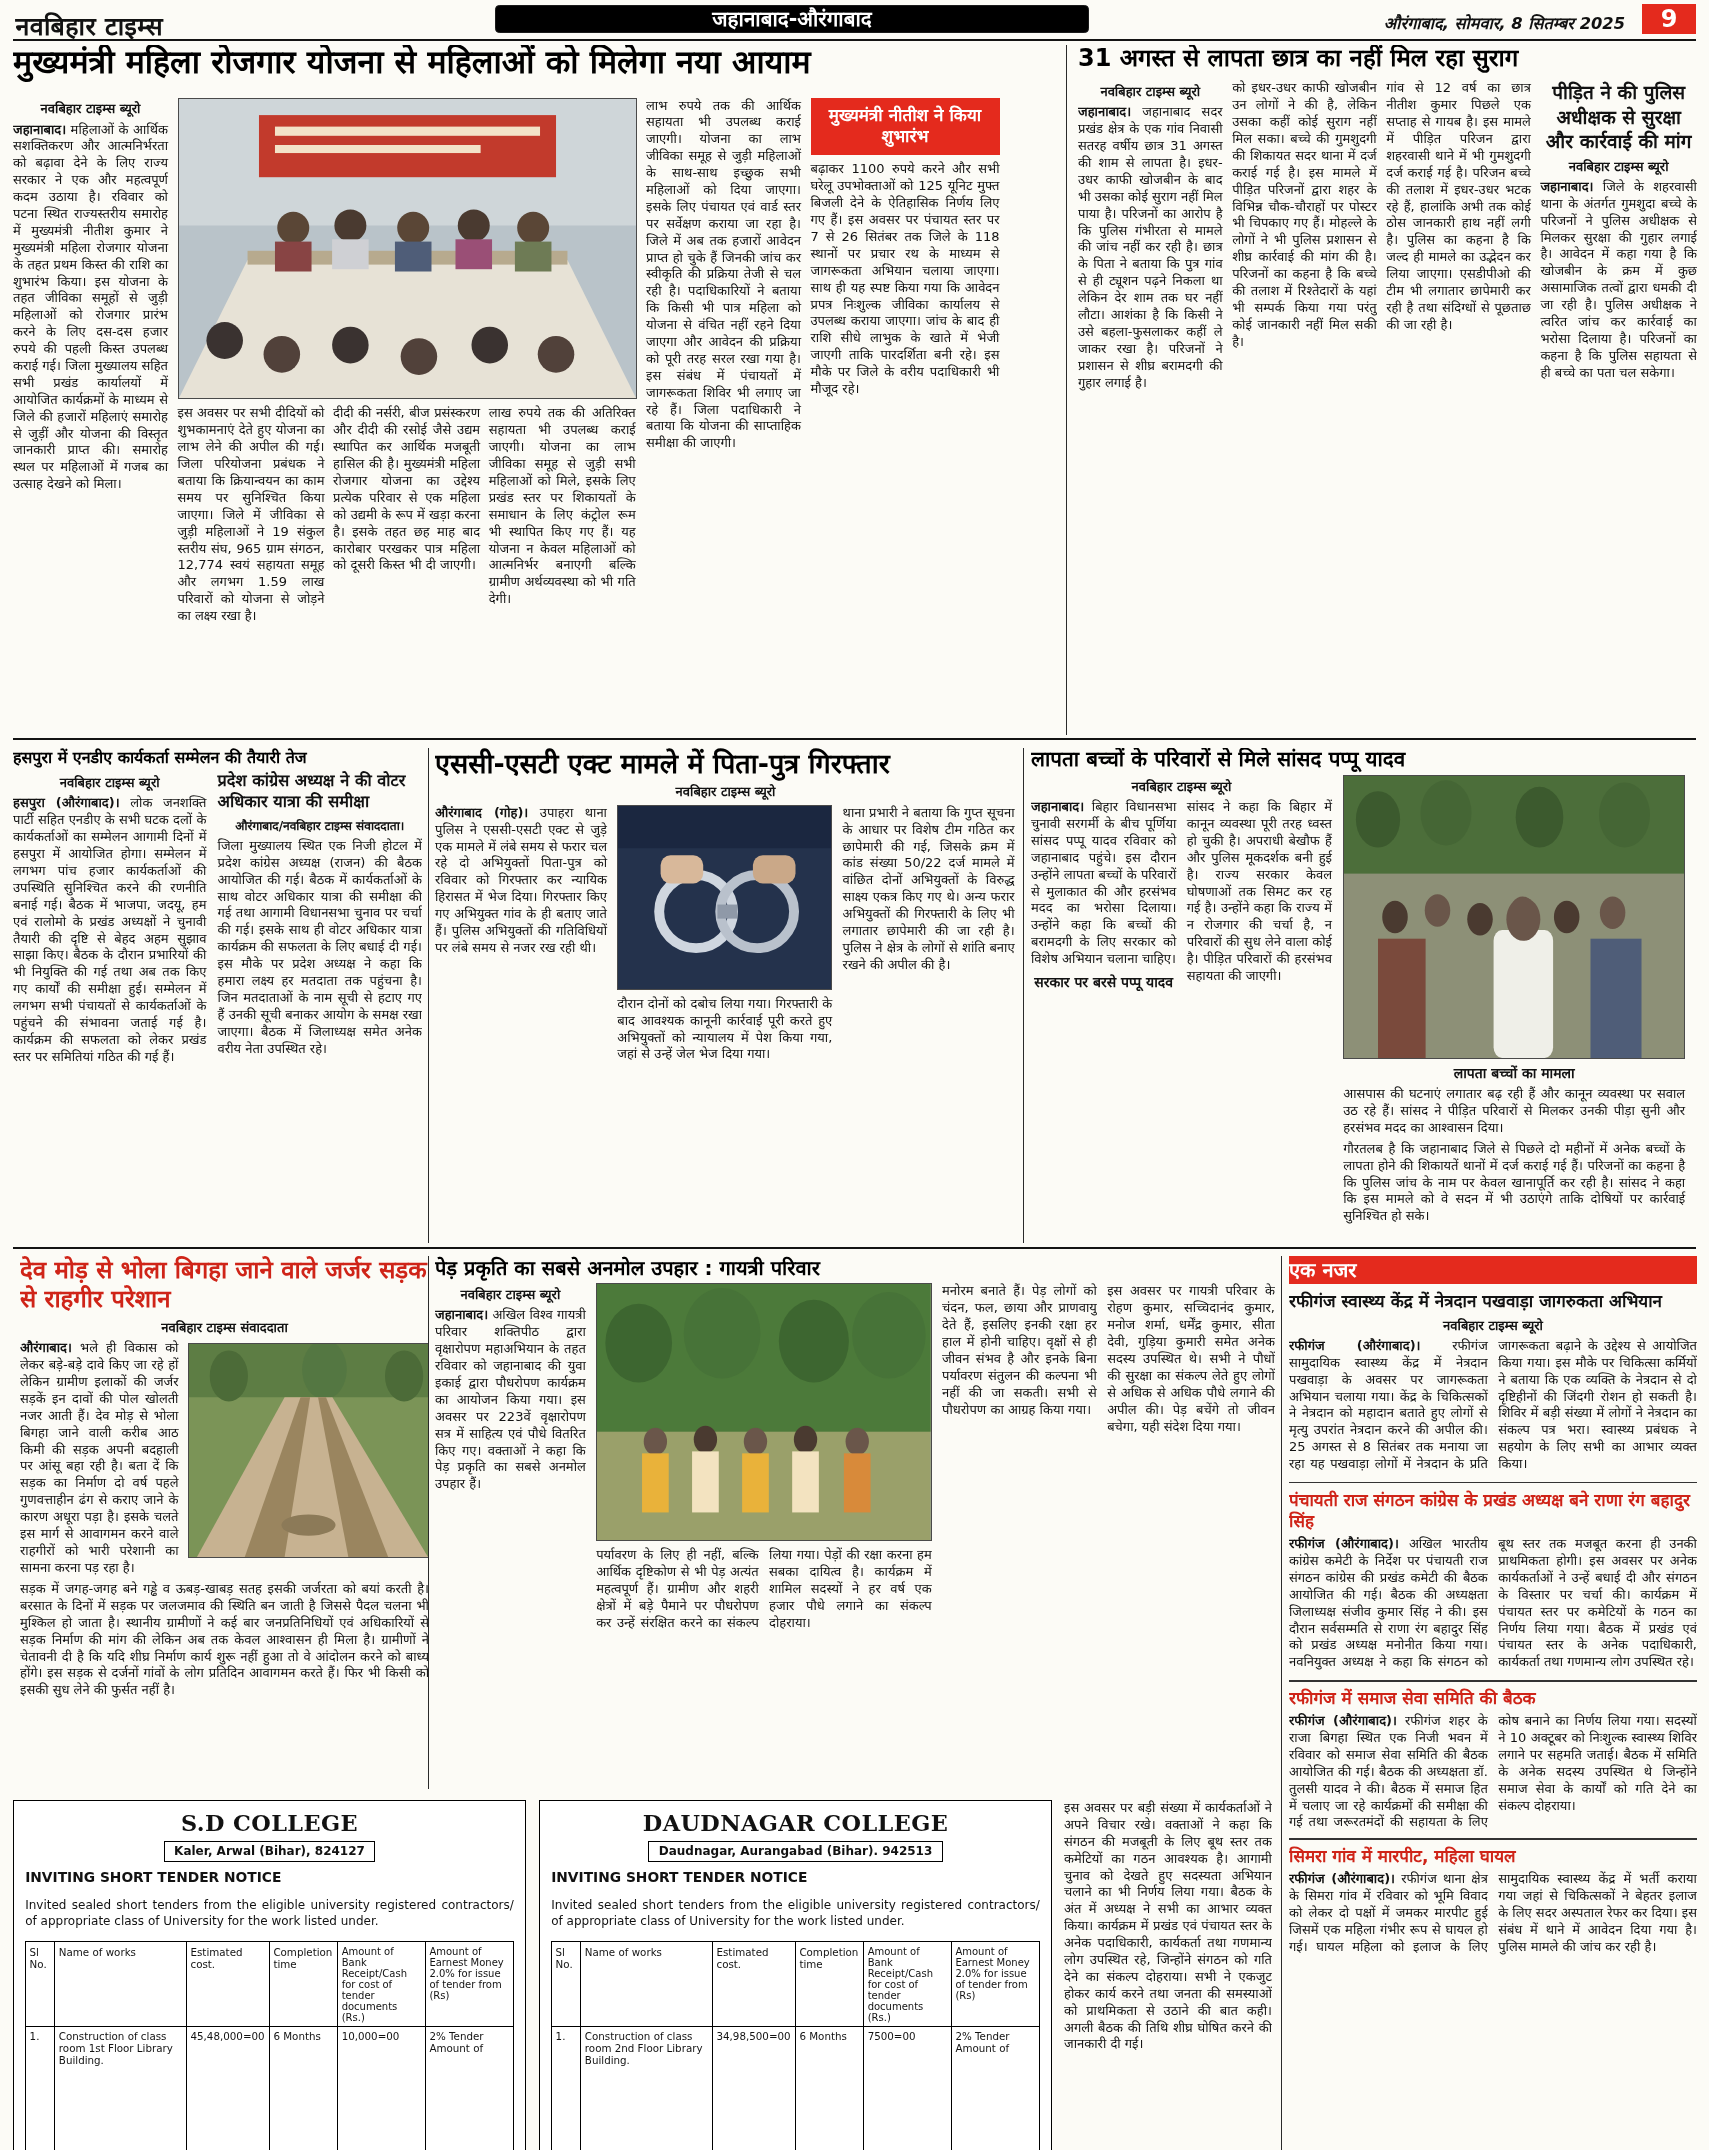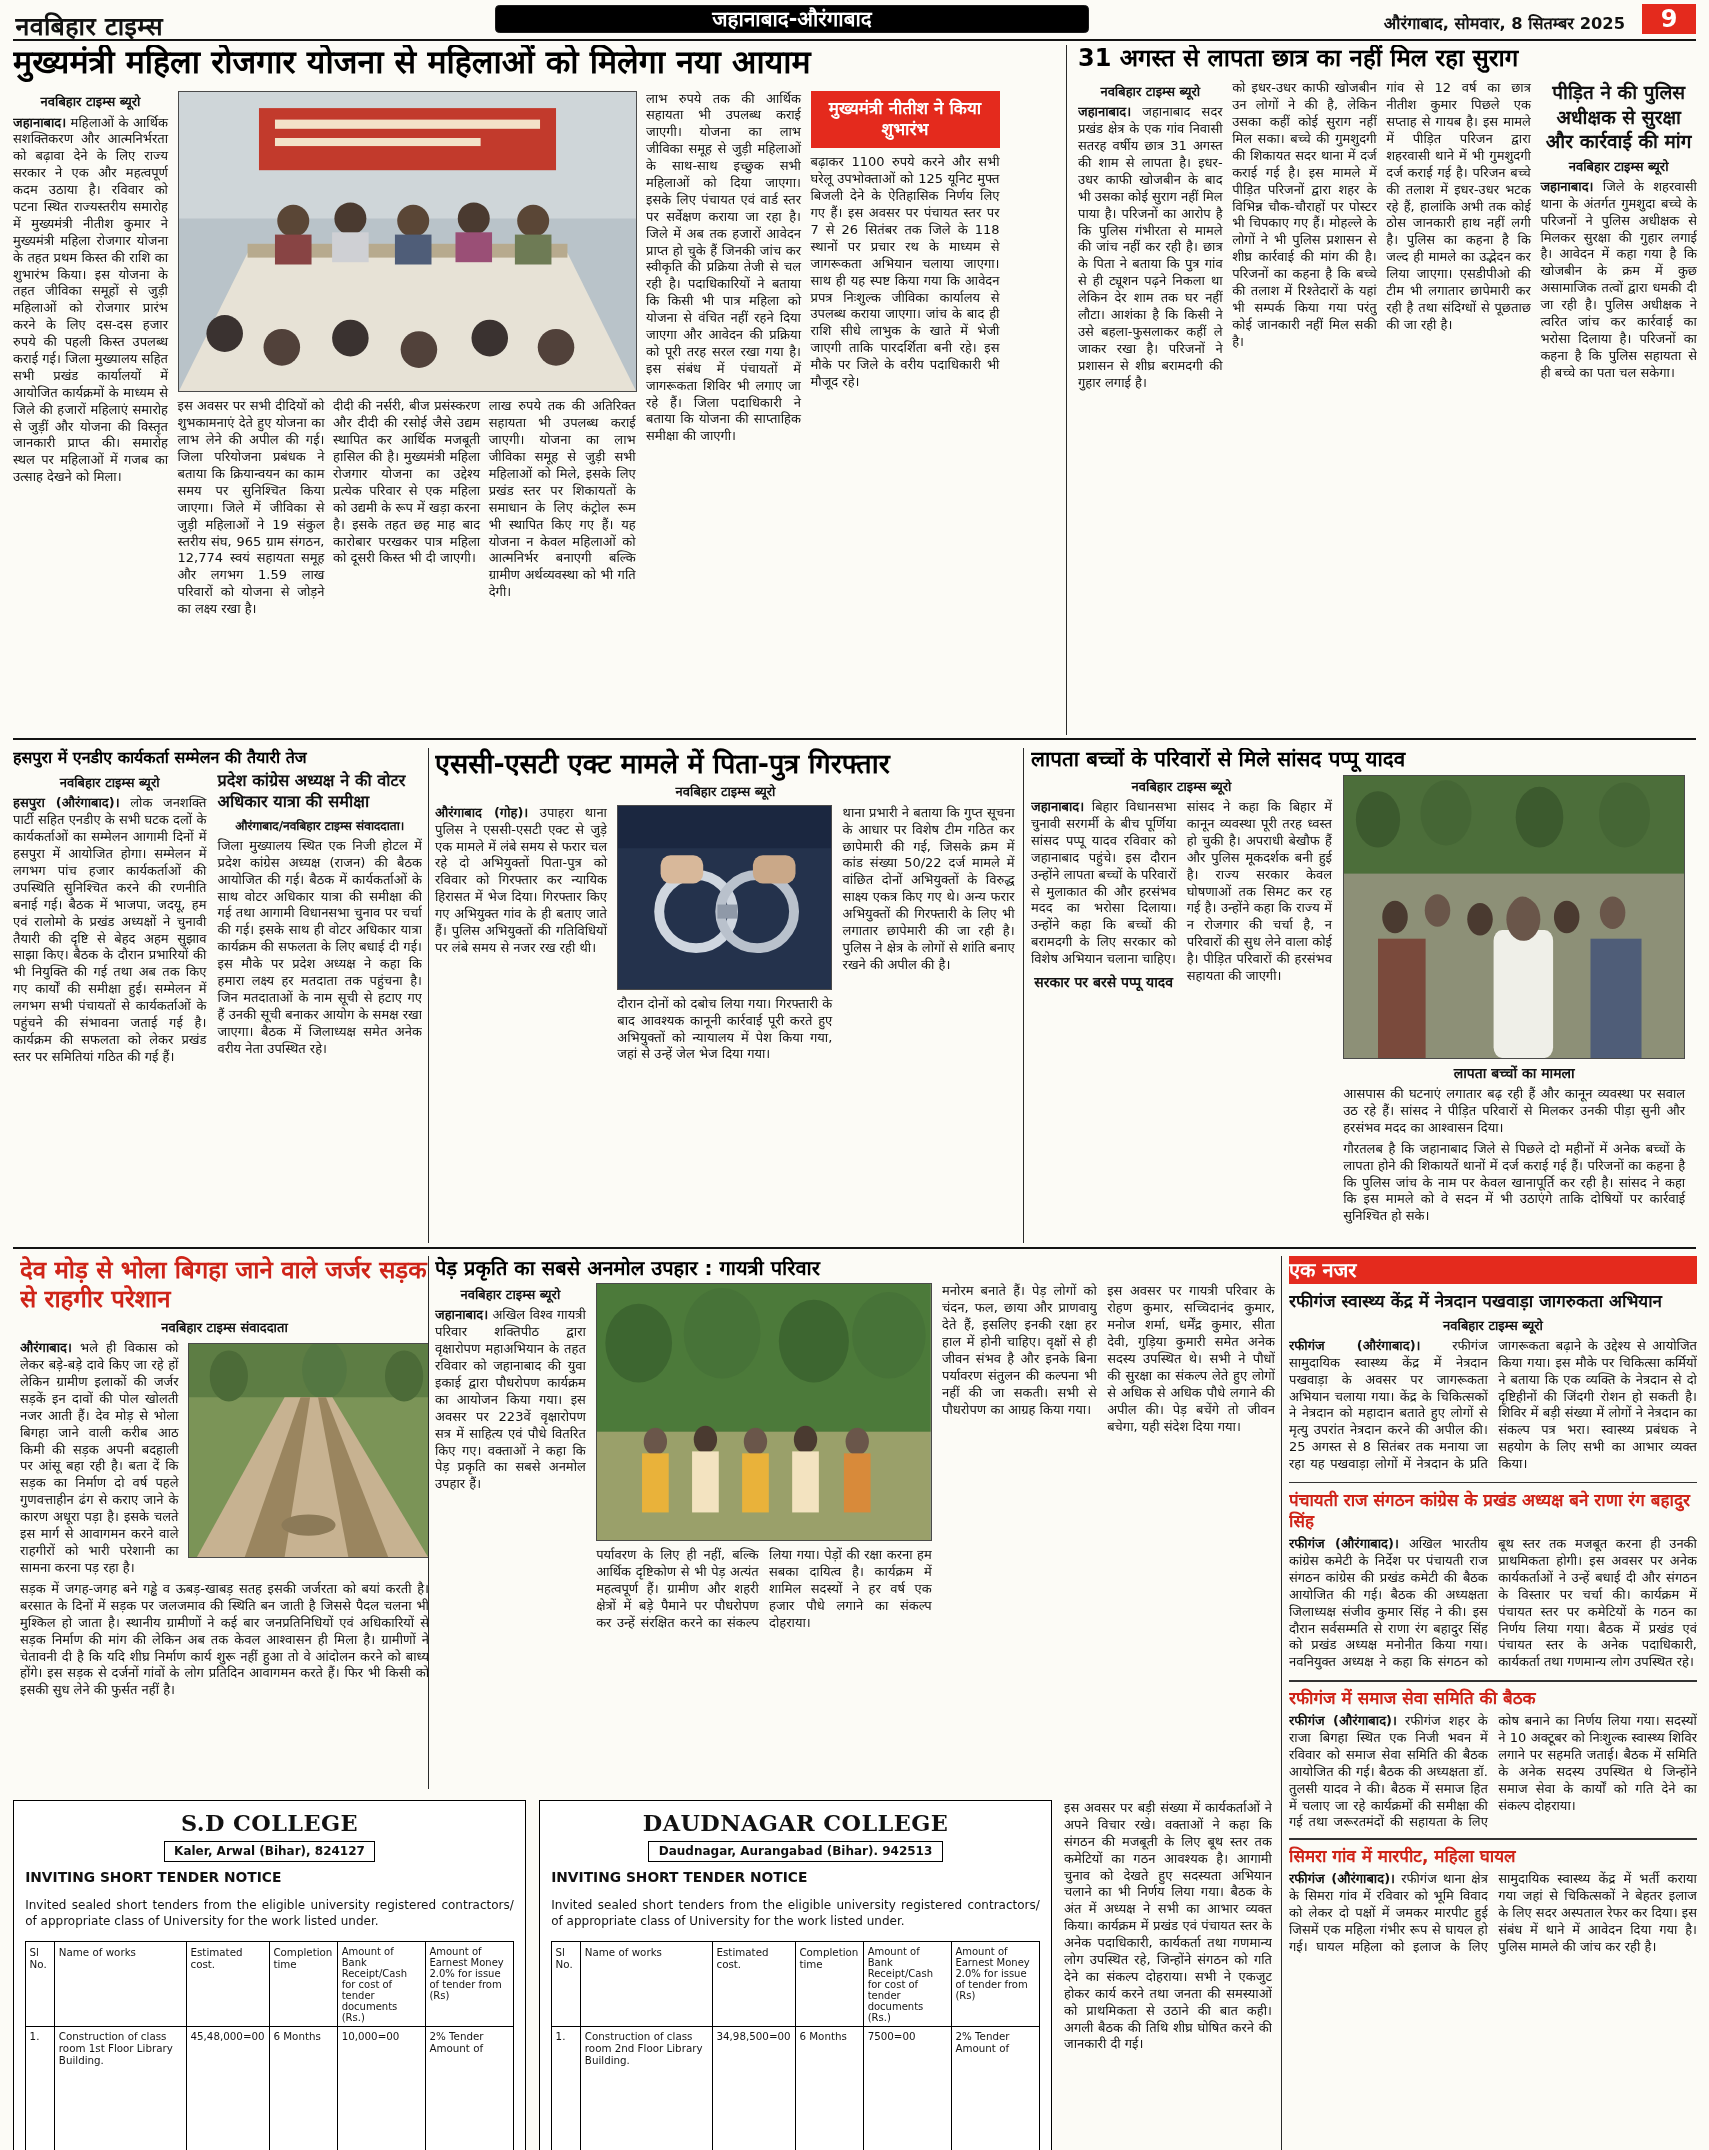--- a/index.html
+++ b/index.html
@@ -6,21 +6,21 @@
   html,body { margin:0; padding:0; }
   body { width:1709px; height:2693px; background:#d9d7d0; font-family:"DejaVu Sans", sans-serif; }
   #page { position:relative; width:1709px; height:2693px; background:#fcfbf6; color:#121212; overflow:hidden; }
   .abs { position:absolute; }
   .hrule { height:2.2px; background:#141414; }
   .vrule { width:0.9px; background:#2a2a2a; }
 
   
   .masthead { font-size:25px; font-weight:bold; letter-spacing:0.4px; }
   .banner { background:#000000; color:#fff; font-size:20.6px; font-weight:bold; text-align:center; border:1.3px solid #1a1a1a; border-radius:4.3px; line-height:26px; }
-  .hdate { font-size:16.3px; font-weight:bold; }
+  .hdate { font-size:16.3px; font-weight:bold;font-style:italic; }
   .pagebox { width:54px; height:30px; background:#e42a1d; color:#fff; font-size:24px; font-weight:bold; text-align:center; line-height:30px; }
 
   
   .btxt { font-size:13px; line-height:1.3; text-align:justify; margin:0 0 4.3px; }
   .byline { text-align:center; font-weight:bold; font-size:13px; margin:1.7px 0 4.3px; }
   .dl { font-weight:bold; }
   .hl { font-weight:bold; margin:0; color:#000; }
   .hl.red { color:#cf2418; }
   .subhl { font-weight:bold; font-size:16.3px; line-height:1.28; margin:0 0 3.4px; }
   .minisub { font-weight:bold; font-size:14px; text-align:center; margin:4.3px 0 3.4px; }
@@ -53,21 +53,21 @@
 
 <div id="page">
 
   <div class="abs masthead" style="left:15.5px;top:7.7px">नवबिहार टाइम्स</div>
   <div class="abs banner" style="left:495px;top:5.2px;width:594px;height:28px">जहानाबाद-औरंगाबाद</div>
   <div class="abs hdate" style="right:84px;top:12px">औरंगाबाद, सोमवार, 8 सितम्बर 2025</div>
   <div class="abs pagebox" style="right:13px;top:4.3px">9</div>
   <div class="abs hrule" style="left:13px;right:13px;top:39px"></div>
 
   <section class="abs" style="left:13px;top:45px;width:1046px;height:690px;overflow:hidden">
-    <h1 class="hl" style="font-size:32px;line-height:1.08;margin-bottom:11px">मुख्यमंत्री महिला रोजगार योजना से महिलाओं को मिलेगा नया आयाम</h1>
+    <h1 class="hl" style="font-size:32px;line-height:1.08;margin-bottom:18px">मुख्यमंत्री महिला रोजगार योजना से महिलाओं को मिलेगा नया आयाम</h1>
     <div class="cols" style="gap:9.5px;height:637px">
       <div style="width:155px">
         <div class="byline">नवबिहार टाइम्स ब्यूरो</div>
         <p class="btxt"><span class="dl">जहानाबाद।</span> <span>महिलाओं के आर्थिक सशक्तिकरण और आत्मनिर्भरता को बढ़ावा देने के लिए राज्य सरकार ने एक और महत्वपूर्ण कदम उठाया है। रविवार को पटना स्थित राज्यस्तरीय समारोह में मुख्यमंत्री नीतीश कुमार ने मुख्यमंत्री महिला रोजगार योजना के तहत प्रथम किस्त की राशि का शुभारंभ किया। इस योजना के तहत जीविका समूहों से जुड़ी महिलाओं को रोजगार प्रारंभ करने के लिए दस-दस हजार रुपये की पहली किस्त उपलब्ध कराई गई। जिला मुख्यालय सहित सभी प्रखंड कार्यालयों में आयोजित कार्यक्रमों के माध्यम से जिले की हजारों महिलाएं समारोह से जुड़ीं और योजना की विस्तृत जानकारी प्राप्त की। समारोह स्थल पर महिलाओं में गजब का उत्साह देखने को मिला।</span></p>
       </div>
       <div style="width:459px">
         <div class="photo" style="width:100%;height:301px">
           <svg viewBox="0 0 400 260" preserveAspectRatio="none" width="100%" height="100%">
             <rect width="400" height="260" fill="#b9c3c9"></rect>
             <rect width="400" height="110" fill="#cfd6d9"></rect>

